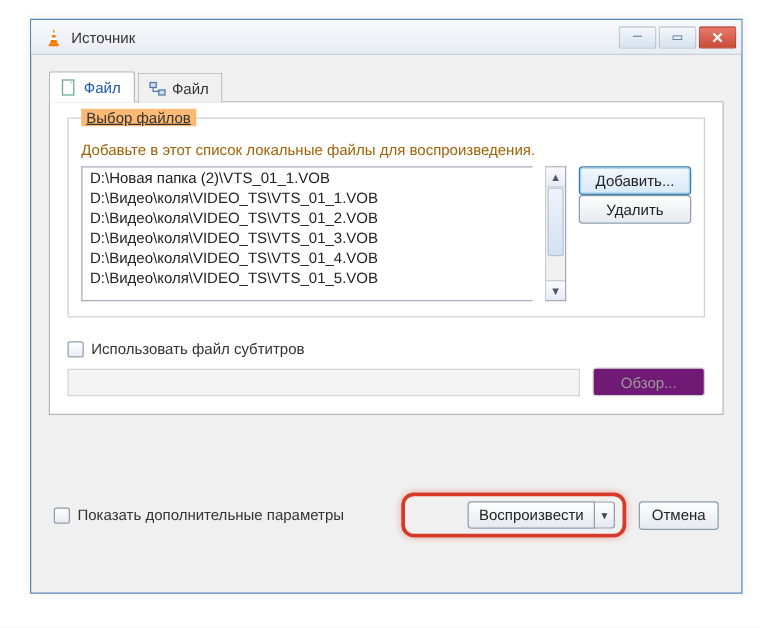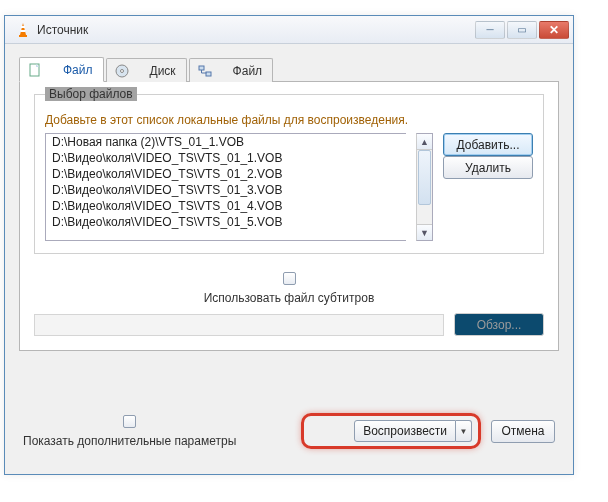--- a/index.html
+++ b/index.html
@@ -1,46 +1,46 @@
 <!DOCTYPE html>
 <html><head>
 <meta charset="utf-8">
 <style>
 * { box-sizing: border-box; margin: 0; padding: 0; font-family: "Segoe UI", Tahoma, sans-serif; font-size: 12px; }
 body { background: #fff; width: 608px; height: 502px; }
-.window { position: absolute; left: 4px; top: 15px; width: 570px; height: 460px; border: 1px solid #5a8bb8; background: #f0f0f0; box-shadow: 0 0 8px rgba(0,0,0,0.08); }
+.window { position: absolute; left: 24px; top: 15px; width: 570px; height: 460px; border: 1px solid #5a8bb8; background: #f0f0f0; box-shadow: 0 0 8px rgba(0,0,0,0.08); }
 .titlebar { height: 28px; background: linear-gradient(#f8f9fb,#e8ecf4); display: flex; align-items: center; padding: 0 4px; border-bottom: 1px solid #c8d0da; }
 .titlebar .appicon { width: 16px; height: 16px; margin: 0 6px; }
 .titlebar .title { flex: 1; color: #333; }
 .winbtns { display: flex; gap: 2px; }
 .winbtn { width: 30px; height: 18px; border: 1px solid rgba(0,0,0,0.15); border-radius: 2px; display: flex; align-items: center; justify-content: center; }
 .winbtn.min, .winbtn.max { background: linear-gradient(#f4f7fb,#d7e3f0); color: #4a6a8a; font-size: 10px; }
 .winbtn.close { background: linear-gradient(#e87a6a,#c94b38); color: #fff; font-weight: bold; }
 .content { padding: 12px 14px 10px 14px; }
 .tabs { display: flex; align-items: flex-end; border-bottom: 1px solid #b6b6b6; }
-.tab { display: flex; align-items: center; gap: 21px; padding: 5px 10px 4px 8px; border: 1px solid #b6b6b6; border-bottom: none; background: #f0f0f0; margin-right: 2px; border-radius: 2px 2px 0 0; position: relative; top: 1px; color: #333; }
+.tab { display: flex; align-items: center; gap: 5px; padding: 5px 10px 4px 8px; border: 1px solid #b6b6b6; border-bottom: none; background: #f0f0f0; margin-right: 2px; border-radius: 2px 2px 0 0; position: relative; top: 1px; color: #333; }
 .tab.active { background: #fff; border-bottom: 1px solid #fff; color: #1a5aa8; }
 .tabicon { width: 14px; height: 14px; display: inline-block; }
 .panel { background: #fff; border: 1px solid #b6b6b6; border-top: none; padding: 12px 14px 14px 14px; }
 .group { border: 1px solid #d0d0d0; padding: 10px 10px 12px 10px; margin-bottom: 18px; }
-.group-title { color: #333; margin-bottom: 6px; position: relative; top: -18px; background: #a3a3a3; display: inline-block; padding: 0 4px; }
+.group-title { color: #333; margin-bottom: 6px; position: relative; top: -18px; background: #fdba74; display: inline-block; padding: 0 4px; text-decoration: underline; }
 .desc { color: #a16207; margin-top: -12px; margin-bottom: 6px; }
 .filearea { display: flex; gap: 10px; justify-content: center; }
 .filelist { flex: 1; height: 108px; border: 1px solid #aab; border-right: none; background: #fff; overflow: hidden; position: relative; }
 .filelist .item { padding: 1px 6px; color: #222; white-space: nowrap; }
 .scrollbar { width: 17px; border: 1px solid #aab; border-left: 1px solid #ccc; background: #f1f1f1; display: flex; flex-direction: column; }
 .scrollbar .arrow { height: 16px; background: linear-gradient(#fafcff,#e5ecf5); border-bottom: 1px solid #ccc; display: flex; align-items:center; justify-content:center; color:#556; font-size:9px;}
 .scrollbar .arrow.down { border-top:1px solid #ccc; border-bottom:none; }
 .scrollbar .track { flex: 1; background: #f1f1f1; position: relative; }
 .scrollbar .thumb { position:absolute; top:0; left:1px; right:1px; height:55px; background: linear-gradient(#eef4fb,#d3e1f0); border:1px solid #b2c6da; border-radius:2px; }
 .sidebtns { display: flex; flex-direction: column; gap: 0; width: 90px; }
 .btn { height: 23px; border: 1px solid #8f9db0; background: linear-gradient(#fefefe,#e6e9ef); border-radius: 3px; display: flex; align-items: center; justify-content: center; color: #222; cursor: default; }
 .btn.primary { border-color:#3c7fb1; background: linear-gradient(#f2f8ff,#d7e9f8); box-shadow: 0 0 0 1px #a2cef0 inset; }
-.btn.disabled { color: #9a9a9a; border-color: #cfcfcf; background: #0c4a6e; }
-.checkrow { display:flex; align-items:center; gap:6px; color:#333; margin-bottom:8px;flex-direction:column;}
+.btn.disabled { color: #9a9a9a; border-color: #cfcfcf; background: #701a75; }
+.checkrow { display:flex; align-items:center; gap:6px; color:#333; margin-bottom:8px;}
 .checkbox { width:13px; height:13px; border:1px solid #8f9db0; background:linear-gradient(#fff,#e8ecf2); border-radius:2px; }
 .subinput { height:22px; border:1px solid #d5d5d5; background:#f4f4f4; flex:1; }
 .subrow { display:flex; gap:10px; align-items:center; }
 .footer { display:flex; align-items:center; padding: 0 4px; gap:10px; margin-top: 62px; justify-content: space-between; }
 .footer .spacer { flex:1; }
 .playbtn-wrap { border:3px solid #d83a2a; border-radius:10px; padding:4px 6px; box-shadow: 0 0 6px rgba(216,58,42,0.4); }
 .splitbtn { display:flex; }
 .splitbtn .btn { border-radius:3px 0 0 3px; padding:0 8px; height:22px;margin-left:44px; }
 .splitbtn .drop { width:16px; height:22px; border:1px solid #8f9db0; border-left:none; background:linear-gradient(#fefefe,#e6e9ef); border-radius:0 3px 3px 0; display:flex; align-items:center; justify-content:center; font-size:8px; color:#444; }
 </style>
@@ -66,27 +66,20 @@
   </div>
 
   <div class="content">
     <div class="tabs">
       <div class="tab active">
         <span class="tabicon"><svg viewBox="0 0 14 14">
               <rect x="2" y="1" width="9" height="12" fill="#fff" stroke="#6a8"></rect>
               <polygon points="8,1 11,4 8,4" fill="#cde"></polygon>
             </svg></span>
         <span>Файл</span>
-      </div>
-      <div class="tab">
-        <span class="tabicon"><svg viewBox="0 0 14 14">
-              <circle cx="7" cy="7" r="6" fill="#d8e4ef" stroke="#888"></circle>
-              <circle cx="7" cy="7" r="1.5" fill="#fff" stroke="#888"></circle>
-            </svg></span>
-        <span>Диск</span>
       </div>
       <div class="tab">
         <span class="tabicon"><svg viewBox="0 0 14 14">
               <rect x="1" y="2" width="5" height="4" fill="#cde" stroke="#57a"></rect>
               <rect x="8" y="8" width="5" height="4" fill="#cde" stroke="#57a"></rect>
               <path d="M3.5 6v3h5" stroke="#57a" fill="none"></path>
             </svg></span>
         <span>Файл</span>
       </div>
     </div>

